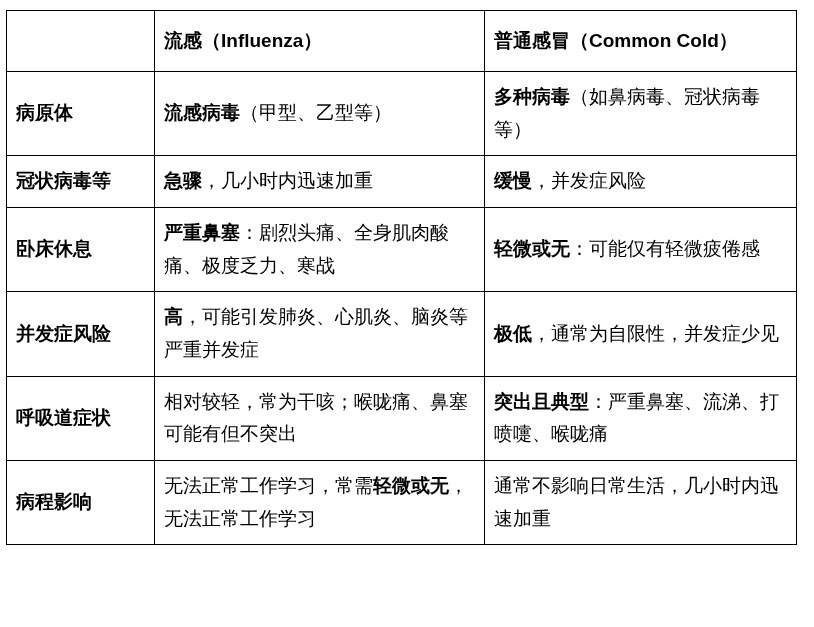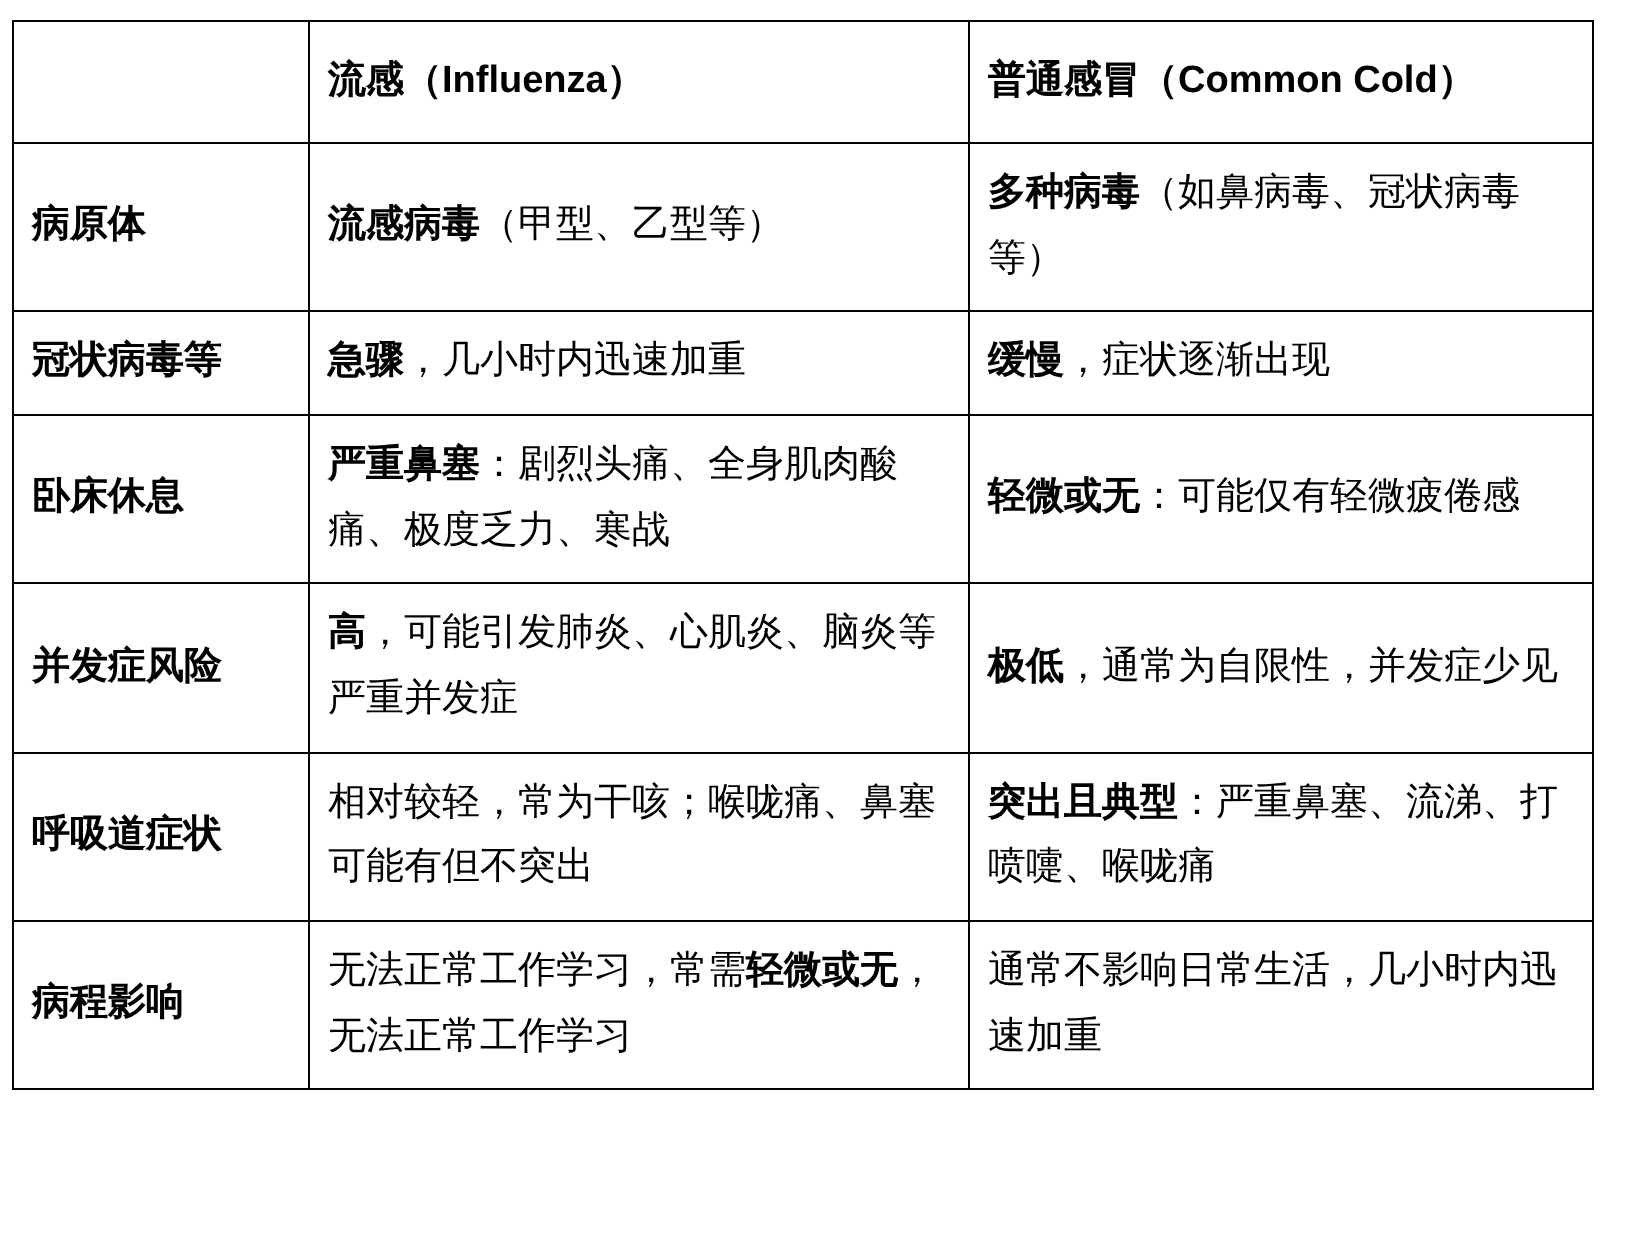--- a/index.html
+++ b/index.html
@@ -80,21 +80,21 @@
             <td class="colhead">普通感冒（Common Cold）</td>
           </tr>
           <tr>
             <td class="rowhead">病原体</td>
             <td><span class="b">流感病毒</span><span>（甲型、乙型等）</span></td>
             <td><span class="b">多种病毒</span><span>（如鼻病毒、冠状病毒等）</span></td>
           </tr>
           <tr>
             <td class="rowhead">冠状病毒等</td>
             <td><span class="b">急骤</span><span>，几小时内迅速加重</span></td>
-            <td><span class="b">缓慢</span><span>，症状逐渐出现</span></td>
+            <td><span class="b">缓慢</span><span>，并发症风险</span></td>
           </tr>
           <tr>
             <td class="rowhead">卧床休息</td>
             <td><span class="b">严重鼻塞</span><span>：剧烈头痛、全身肌肉酸痛、极度乏力、寒战</span></td>
             <td><span class="b">轻微或无</span><span>：可能仅有轻微疲倦感</span></td>
           </tr>
           <tr>
             <td class="rowhead">并发症风险</td>
             <td><span class="b">高</span><span>，可能引发肺炎、心肌炎、脑炎等严重并发症</span></td>
             <td><span class="b">极低</span><span>，通常为自限性，并发症少见</span></td>

